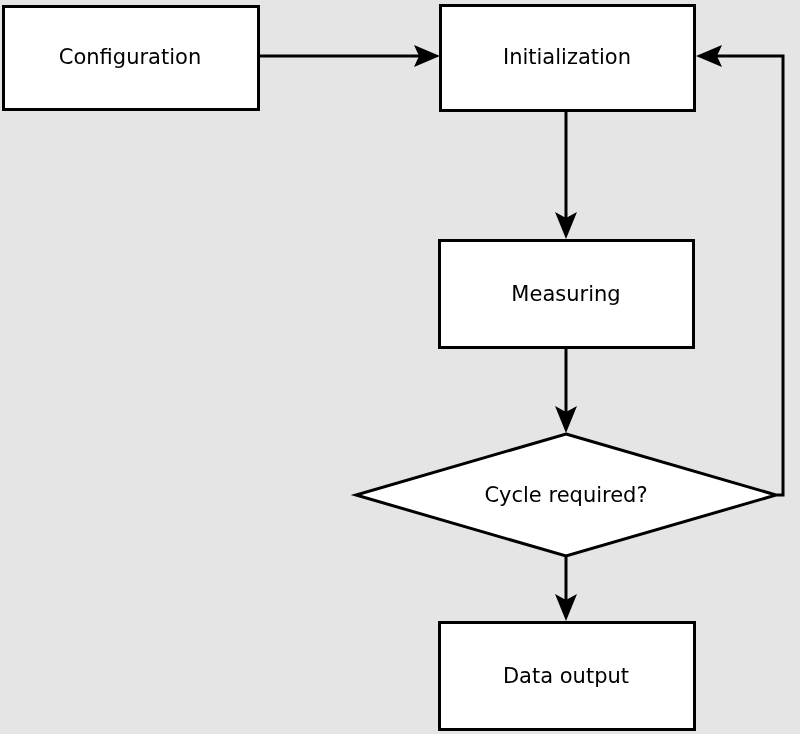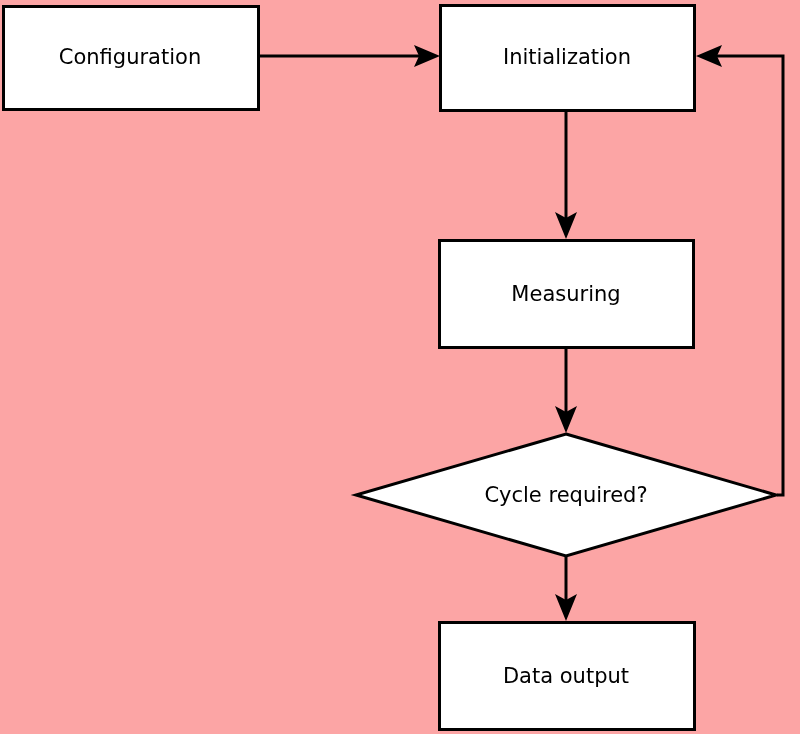--- a/index.html
+++ b/index.html
@@ -7,21 +7,21 @@
     padding: 0;
     background: #ffffff;
   }
   body {
     font-family: "DejaVu Sans", sans-serif;
   }
   #canvas {
     position: relative;
     width: 800px;
     height: 734px;
-    background: #fca5a5;
+    background: #e5e5e5;
     overflow: hidden;
   }
   #flow-svg {
     display: block;
     width: 800px;
     height: 734px;
   }
   .node-shape {
     fill: #ffffff;
     stroke: #000000;

